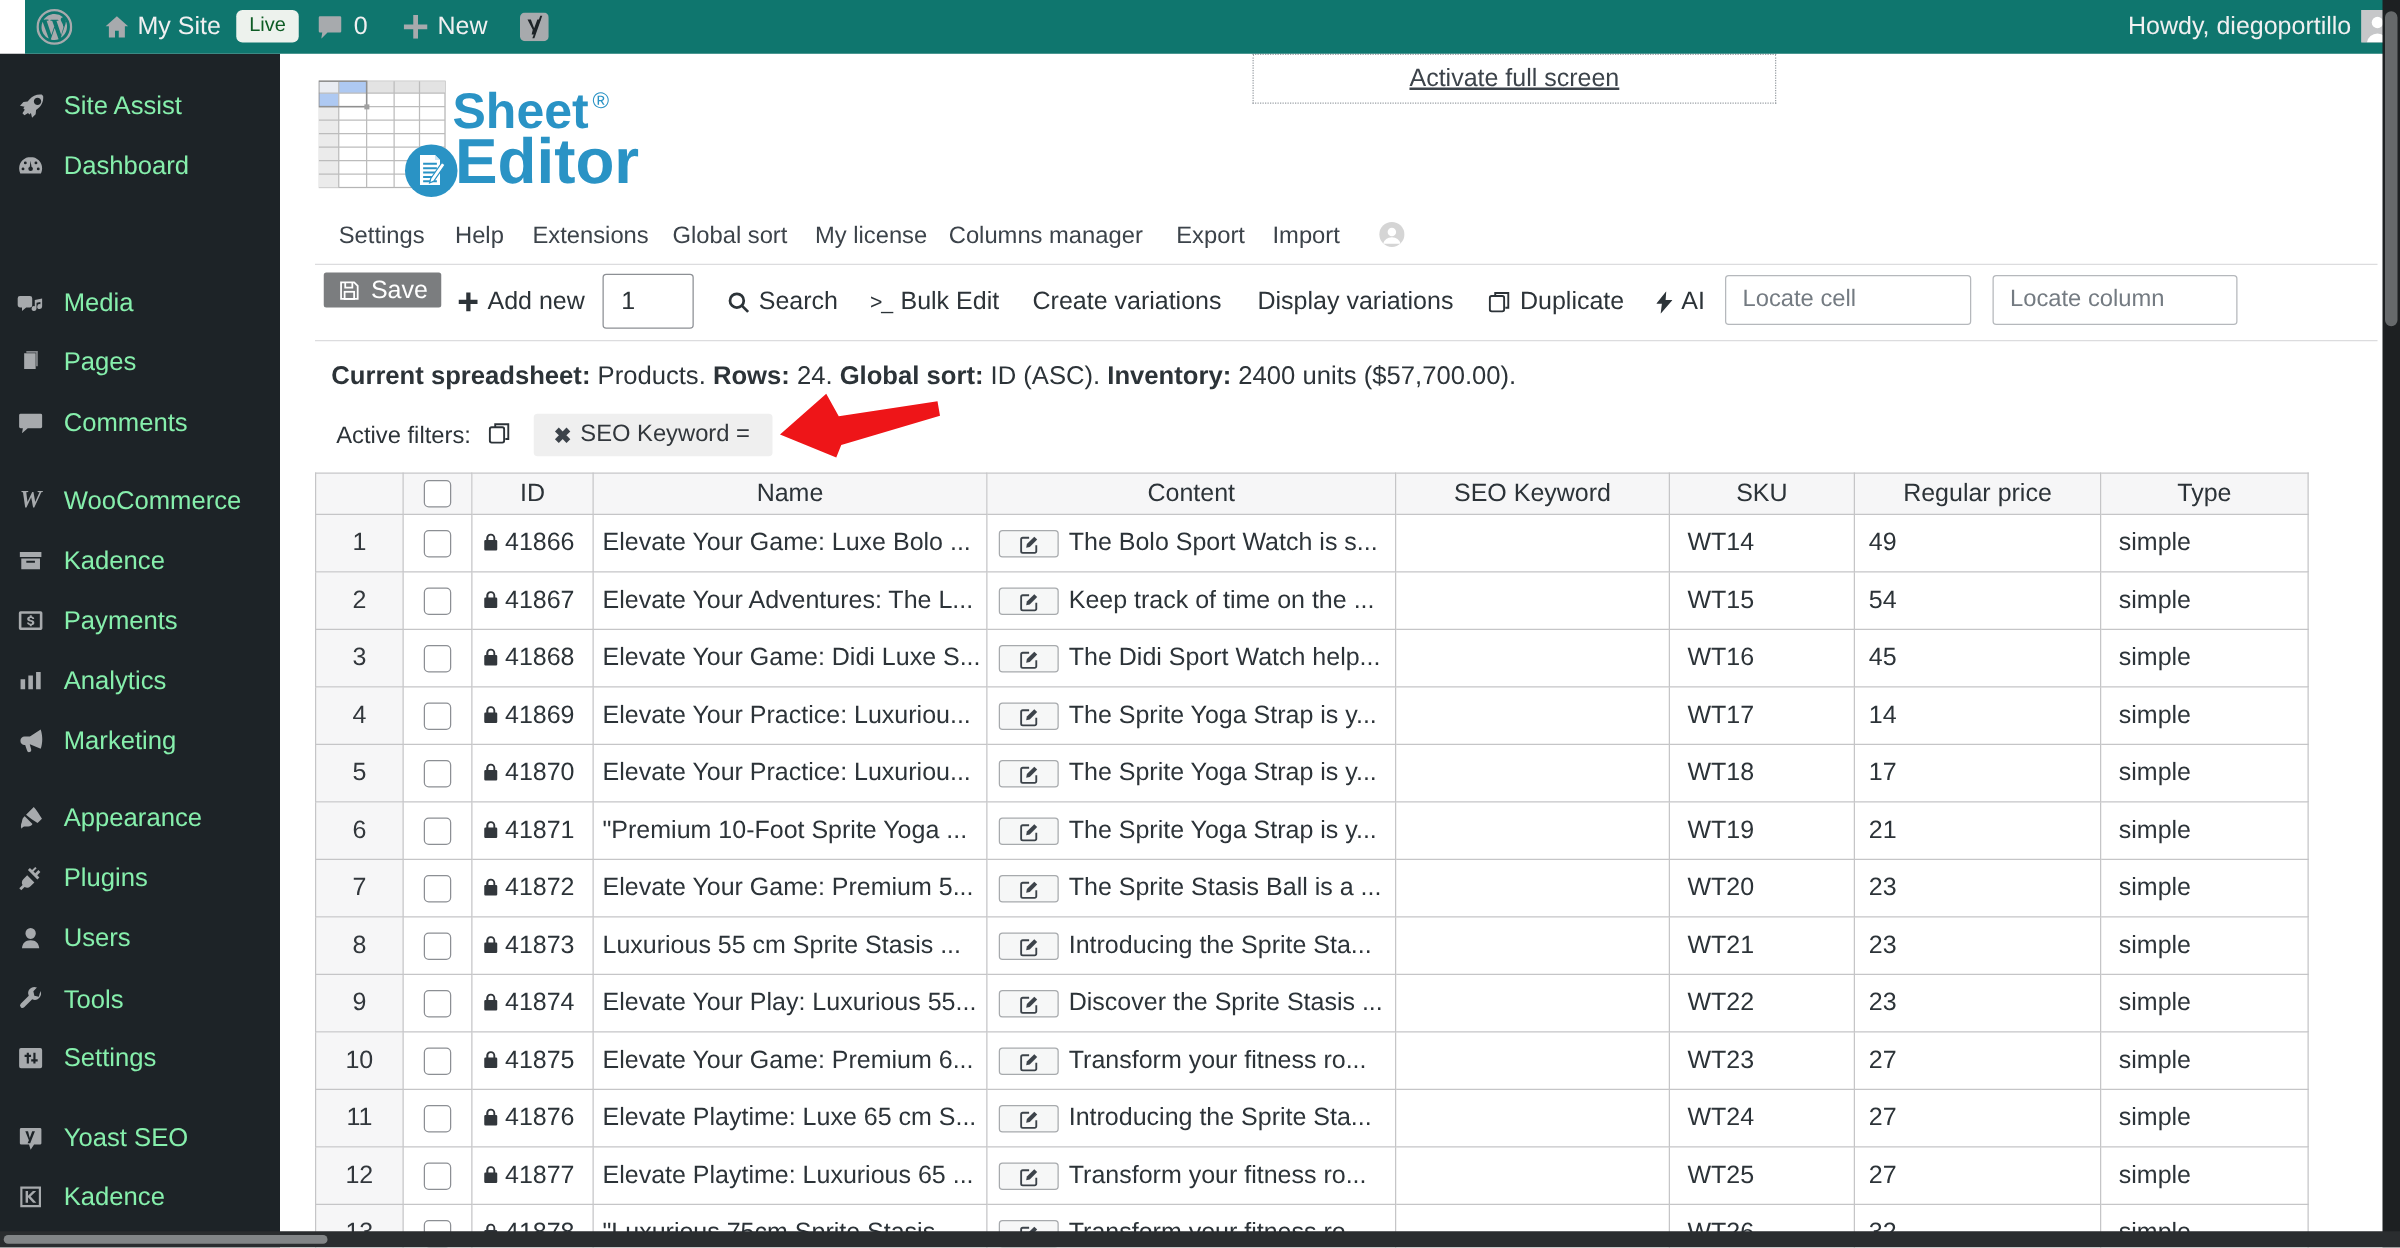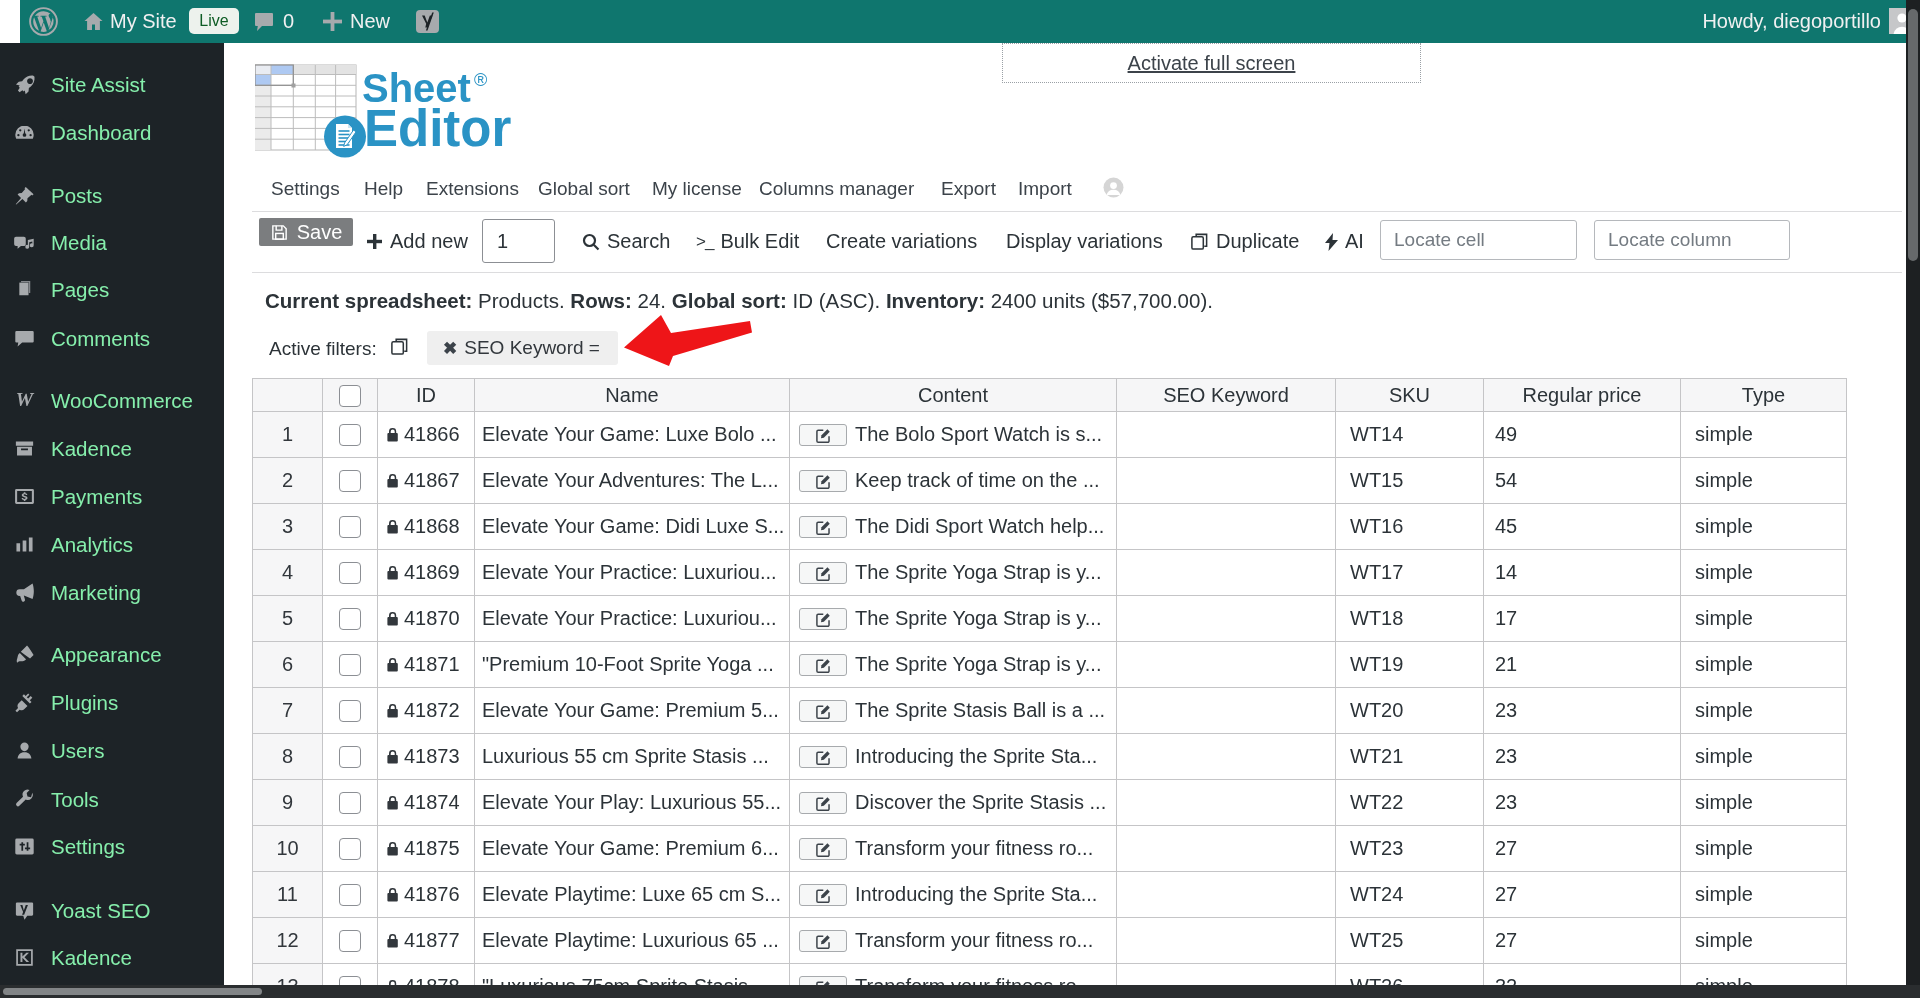--- a/index.html
+++ b/index.html
@@ -483,26 +483,20 @@
           <path d="M17.7 2.3c-3.3-.4-6.4.9-8.4 3.2L7.9 7.2 5 7.5 2.6 10l3.2.8-.9 1.1 1 .9-1.6 2.5 1.4 1.4 2.5-1.6.9 1 1.1-.9.8 3.2 2.5-2.4.3-2.9 1.7-1.4c2.3-2 3.6-5.1 3.2-8.4zM13 8.9c-1-1-1-2.6 0-3.6s2.6-1 3.6 0 1 2.6 0 3.6-2.6 1-3.6 0z"></path>
         </svg>
         <span>Site Assist</span>
       </div>
 <div class="mi" style="top:66px">
         <svg viewBox="0 0 20 20" fill="#a7aaad">
           <path d="M10 4a8 8 0 0 0-8 8c0 1.2.3 2.4.8 3.4h14.4c.5-1 .8-2.2.8-3.4a8 8 0 0 0-8-8zm-5.3 9.3a1 1 0 1 1 0-2 1 1 0 0 1 0 2zm1.6-4.2a1 1 0 1 1 0-2 1 1 0 0 1 0 2zM10 13.8a1.6 1.6 0 0 1-1.6-1.6c0-.7.4-1.2 1-1.5L10 6.6l.6 4.1c.6.3 1 .8 1 1.5a1.6 1.6 0 0 1-1.6 1.6zm3.7-4.7a1 1 0 1 1 0-2 1 1 0 0 1 0 2zm1.6 4.2a1 1 0 1 1 0-2 1 1 0 0 1 0 2z"></path>
         </svg>
         <span>Dashboard</span>
       </div>
-<div class="mi" style="top:129px">
-        <svg viewBox="0 0 20 20" fill="#a7aaad">
-          <path d="M11.1 2.5 10 3.7l.6.6-3 3.5-2.4.2-1.2 1.2 3 3-4.6 5.3.4.4L8.2 13l3 3 1.2-1.2.2-2.4 3.5-3 .6.6 1.2-1.1-6.8-6.4z"></path>
-        </svg>
-        <span>Posts</span>
-      </div>
 <div class="mi" style="top:176px">
         <svg viewBox="0 0 20 20" fill="#a7aaad">
           <path d="M2 5h7.5a1.6 1.6 0 0 1 1.6 1.6v4.9a1.6 1.6 0 0 1-1.6 1.6H6.9L4 15.5V13H2.6A1.6 1.6 0 0 1 1 11.5V6.6A1.6 1.6 0 0 1 2.6 5z M12.9 7.8l5.1-1v5.6a1.7 1.7 0 1 1-1.2-1.6V9.2l-2.7.6v3.9a1.7 1.7 0 1 1-1.2-1.6z"></path>
         </svg>
         <span>Media</span>
       </div>
 <div class="mi" style="top:223px">
         <svg viewBox="0 0 20 20" fill="#a7aaad">
           <path d="M5.5 4h8v11h-8z"></path>
           <path d="M7 2.5h8V13h-1.2V3.7H7V2.5z" opacity=".75"></path>

